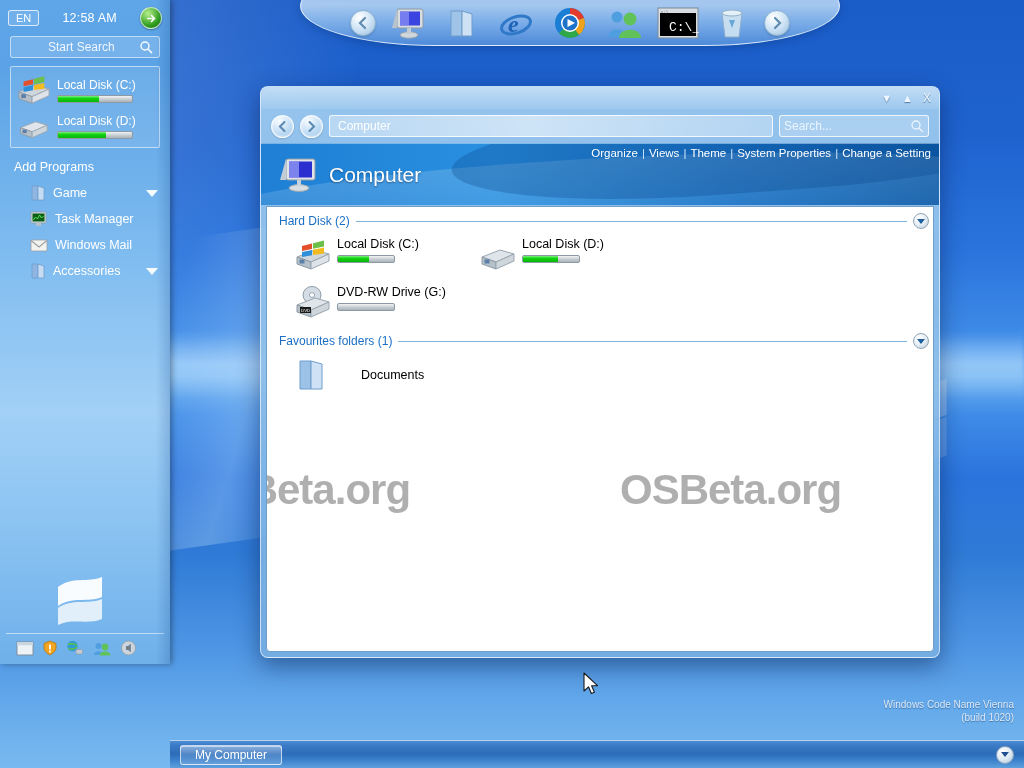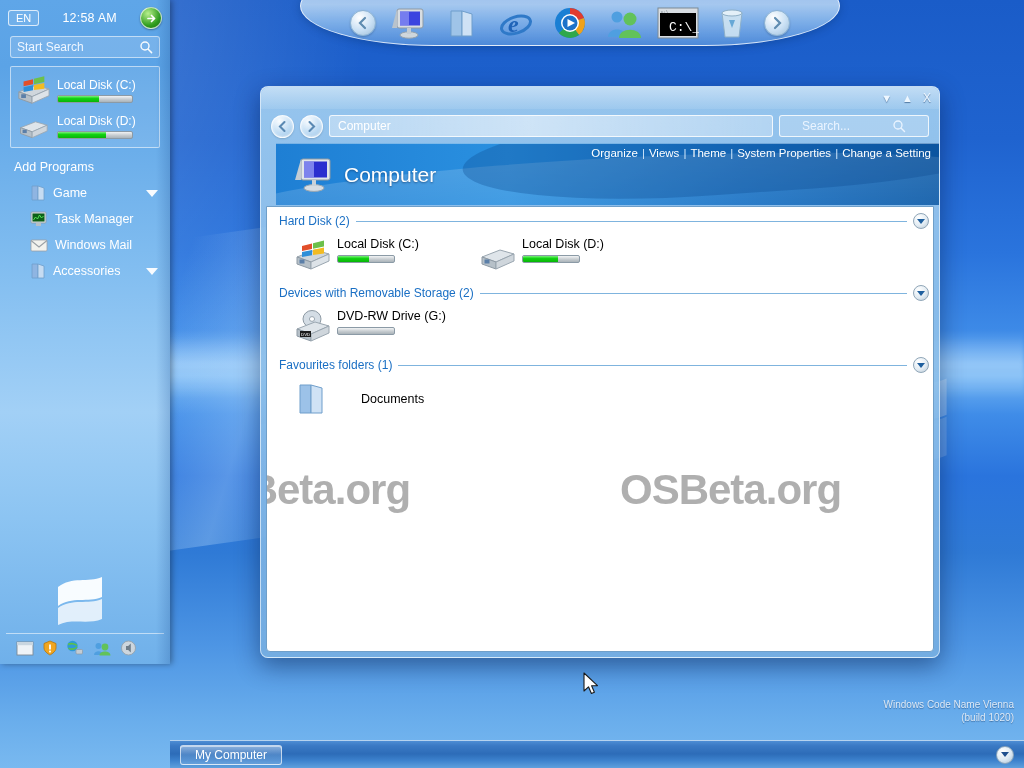--- a/index.html
+++ b/index.html
@@ -71,21 +71,21 @@
   }
   .power-btn svg { display:block; }
 
   .sb-search {
     margin: 3px 10px 8px 10px; height: 22px;
     background: rgba(255,255,255,.16);
     border: 1px solid rgba(255,255,255,.55); border-radius: 3px;
     display:flex; align-items:center; padding: 0 6px;
     font-size:12px; color:#ffffff;
   }
-  .sb-search .txt { flex:1; color: #eef6ff; }
+  .sb-search .txt { flex:1; color: #eef6ff; margin-left: 31px; }
   .sb-search .mag { width:14px; height:14px; opacity:.95; }
 
   .sb-drives {
     margin: 0 10px 12px 10px; padding: 6px 6px 6px 4px;
     border: 1px solid rgba(255,255,255,.55);
     background: rgba(255,255,255,.10);
     border-radius: 2px;
     display:flex; flex-direction:column; gap:4px;
   }
   .sb-drive { display:flex; align-items:center; gap:6px; }
@@ -165,32 +165,31 @@
     display:flex;align-items:center;justify-content:center;
     box-shadow: inset 0 0 3px rgba(255,255,255,.8), 0 1px 2px rgba(0,0,0,.15);
   }
   .address {
     flex:1; height:22px; display:flex; align-items:center; padding:0 8px;
     background: linear-gradient(to right, rgba(255,255,255,.35), rgba(255,255,255,.55) 45%, rgba(255,255,255,.30));
     border:1px solid rgba(255,255,255,.8); border-radius:3px;
     color:#ffffff; font-size:12px;
   }
   .searchbox {
-    width:150px; height:22px; display:flex; align-items:center; gap:4px; padding:0 22px;
+    width:150px; height:22px; display:flex; align-items:center; gap:4px; padding:0 4px;
     background: rgba(255,255,255,.22);
     border:1px solid rgba(255,255,255,.8); border-radius:3px;
     color:#eaf4ff; font-size:12px;
   }
   .searchbox .txt{flex:1;}
 
   .banner {
     position:relative; height:62px; overflow:hidden;
     background: linear-gradient(to right, #1e7fd4 0%, #2a90e0 35%, #1670c4 70%, #0d5ba8 100%);
     border-top:1px solid rgba(255,255,255,.4);
-    margin-left:15px;
   }
   .banner .swoosh {
     position:absolute; left:-8%; top:14px; width:118%; height:90px;
     border-radius: 50%/40%;
     background: linear-gradient(to bottom, rgba(255,255,255,.17), rgba(255,255,255,.04));
     transform: rotate(-3deg);
   }
   .banner .swoosh2 {
     position:absolute; left:28%; top:-38px; width:90%; height:86px;
     border-radius: 50%/60%;
@@ -467,27 +466,20 @@
         </svg>
         <div>
           <div class="ititle">Local Disk (D:)</div>
           <div class="ibar">
               <i style="width:62%"></i>
             </div>
         </div>
       </div>
     </div>
 
-    <div class="group-head">
-      <span class="gtitle">Devices with Removable Storage (2)</span>
-      <span class="gline"></span>
-      <span class="chevbtn">
-          <i></i>
-        </span>
-    </div>
     <div class="items">
       <div class="item" style="width:175px;">
         <svg width="38" height="36" viewBox="0 0 38 36">
           <ellipse cx="19" cy="10" rx="9" ry="8.5" fill="#d4dde5" stroke="#8e9aa4"></ellipse>
           <ellipse cx="19" cy="10" rx="2.6" ry="2.4" fill="#ffffff" stroke="#9aa6b0"></ellipse>
           <path d="M4 20 L22 13 L36 17 L18 25 Z" fill="#dfe5ea" stroke="#9aa6b0"></path>
           <path d="M4 20 L18 25 L18 32 L4 27 Z" fill="#b6c0c8" stroke="#8e9aa4"></path>
           <path d="M18 25 L36 17 L36 24 L18 32 Z" fill="#cfd6dc" stroke="#9aa6b0"></path>
           <rect x="7" y="22" width="11" height="6" fill="#1b1b1b"></rect>
           <text x="8" y="26.6" font-family="Liberation Sans, sans-serif" font-size="4.4" fill="#ffffff">DVD</text>

